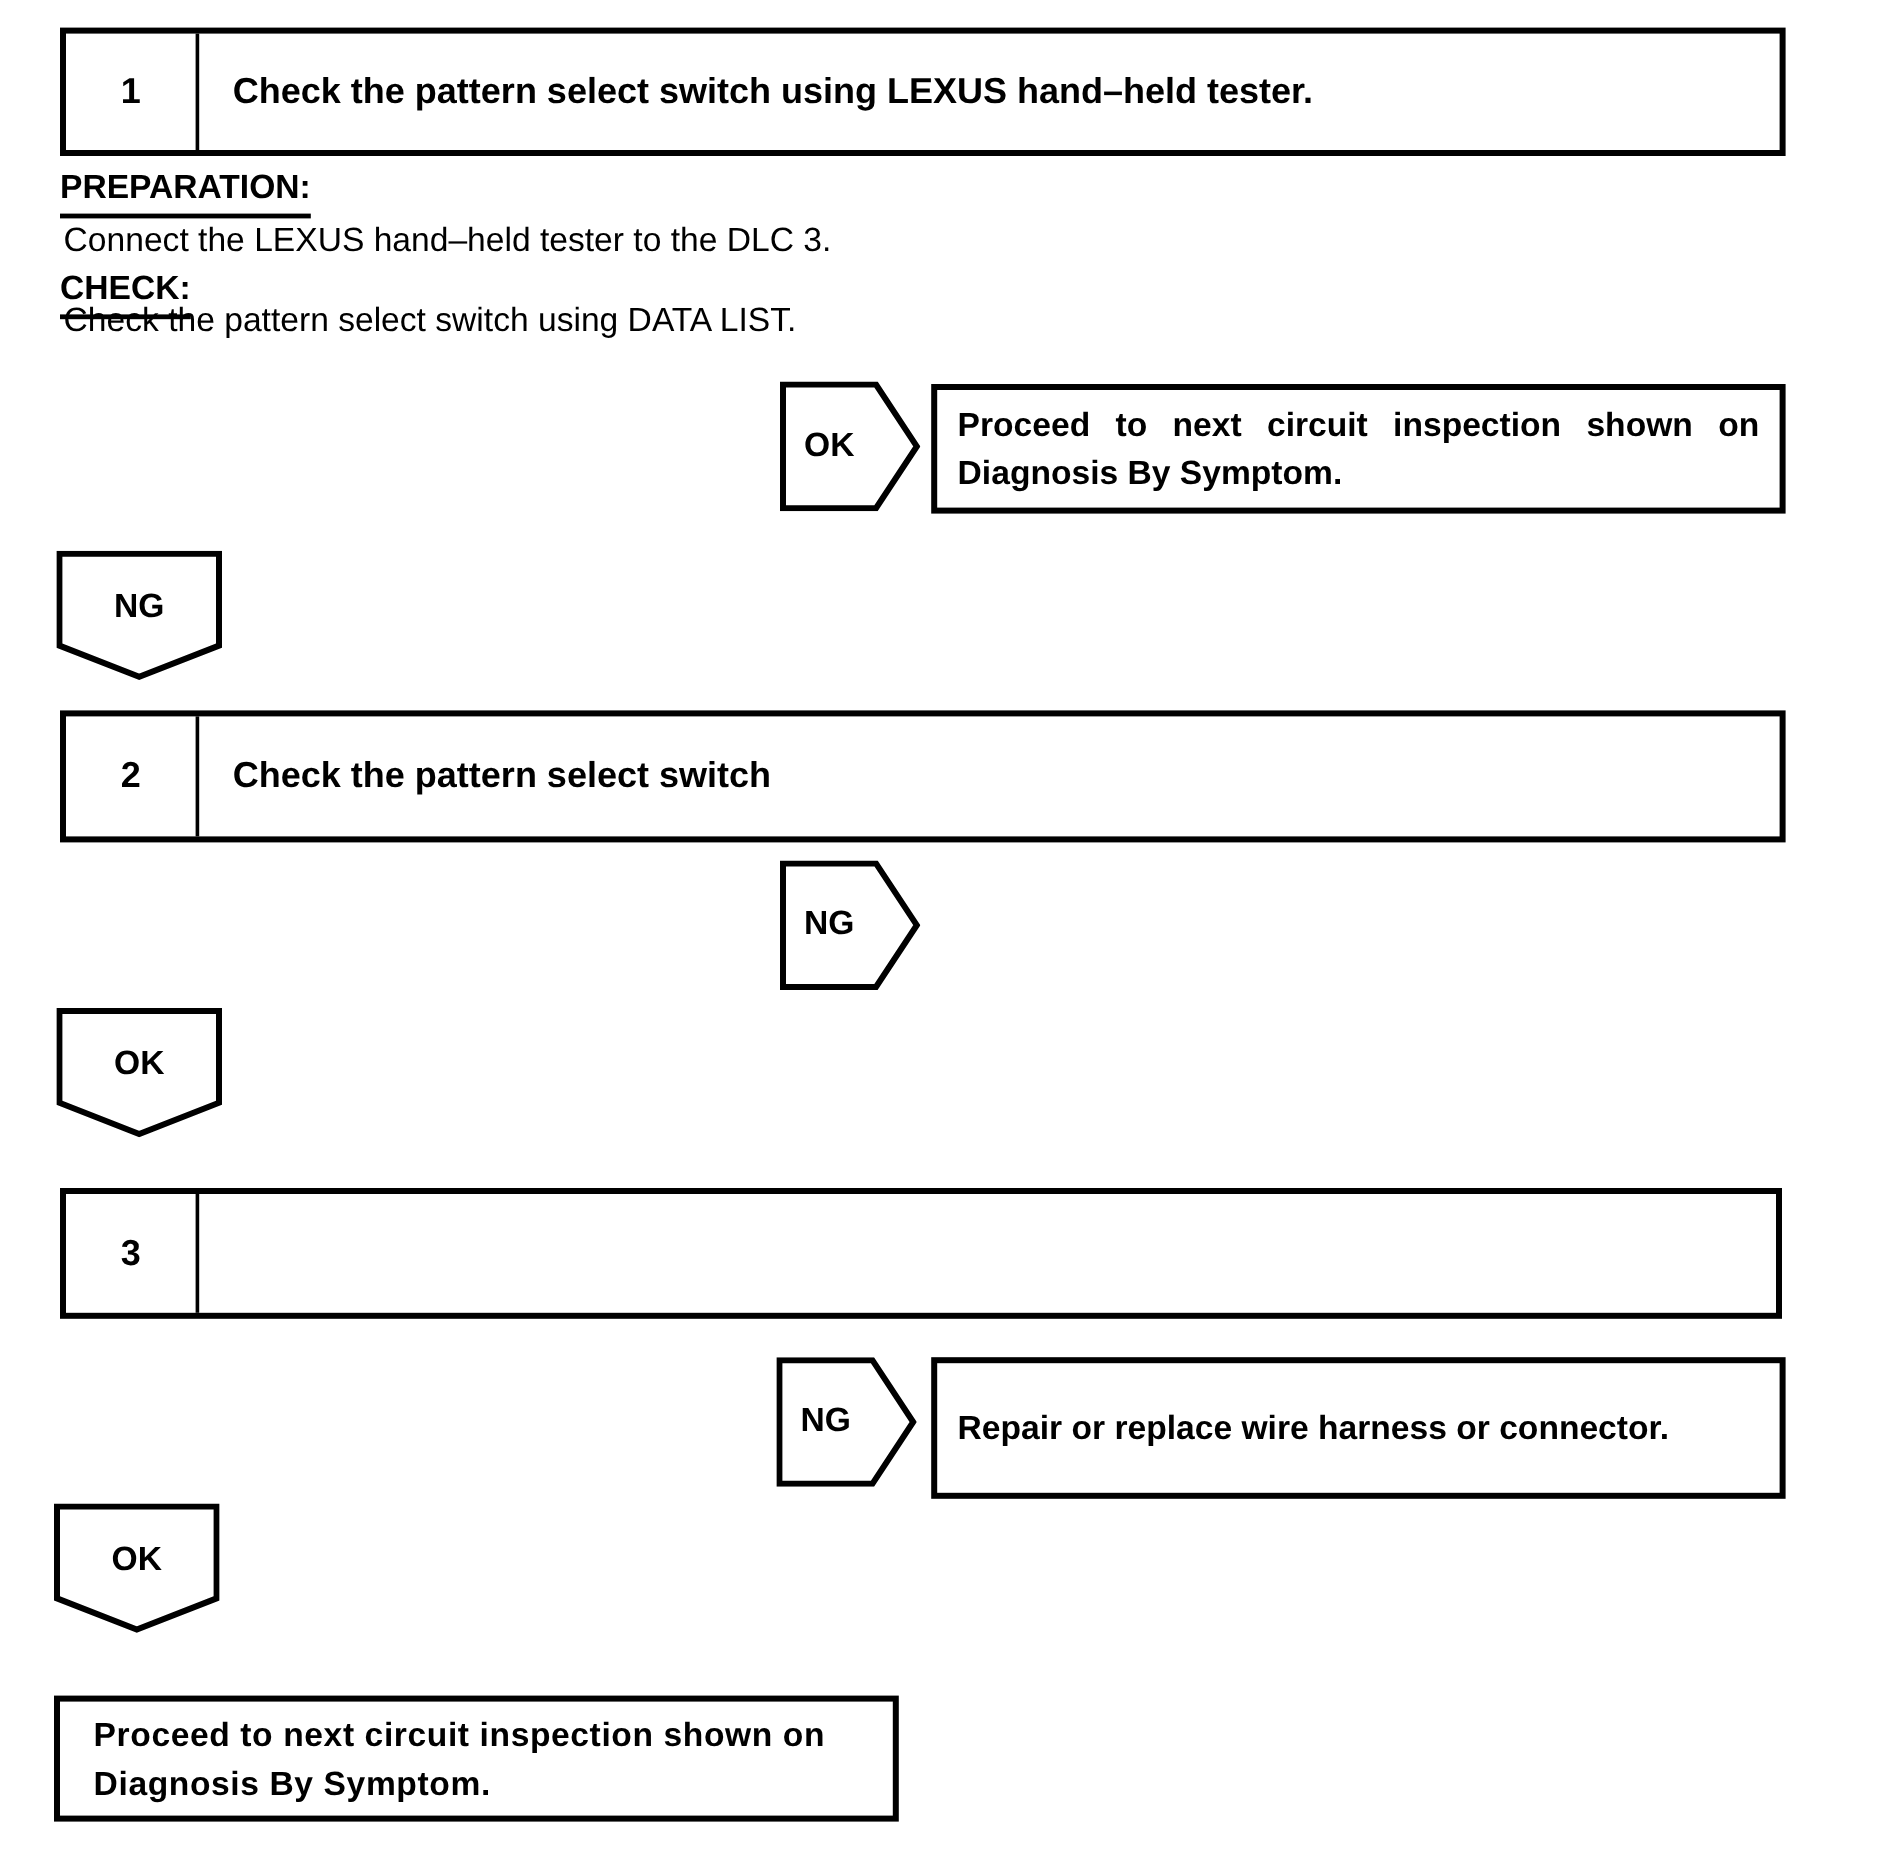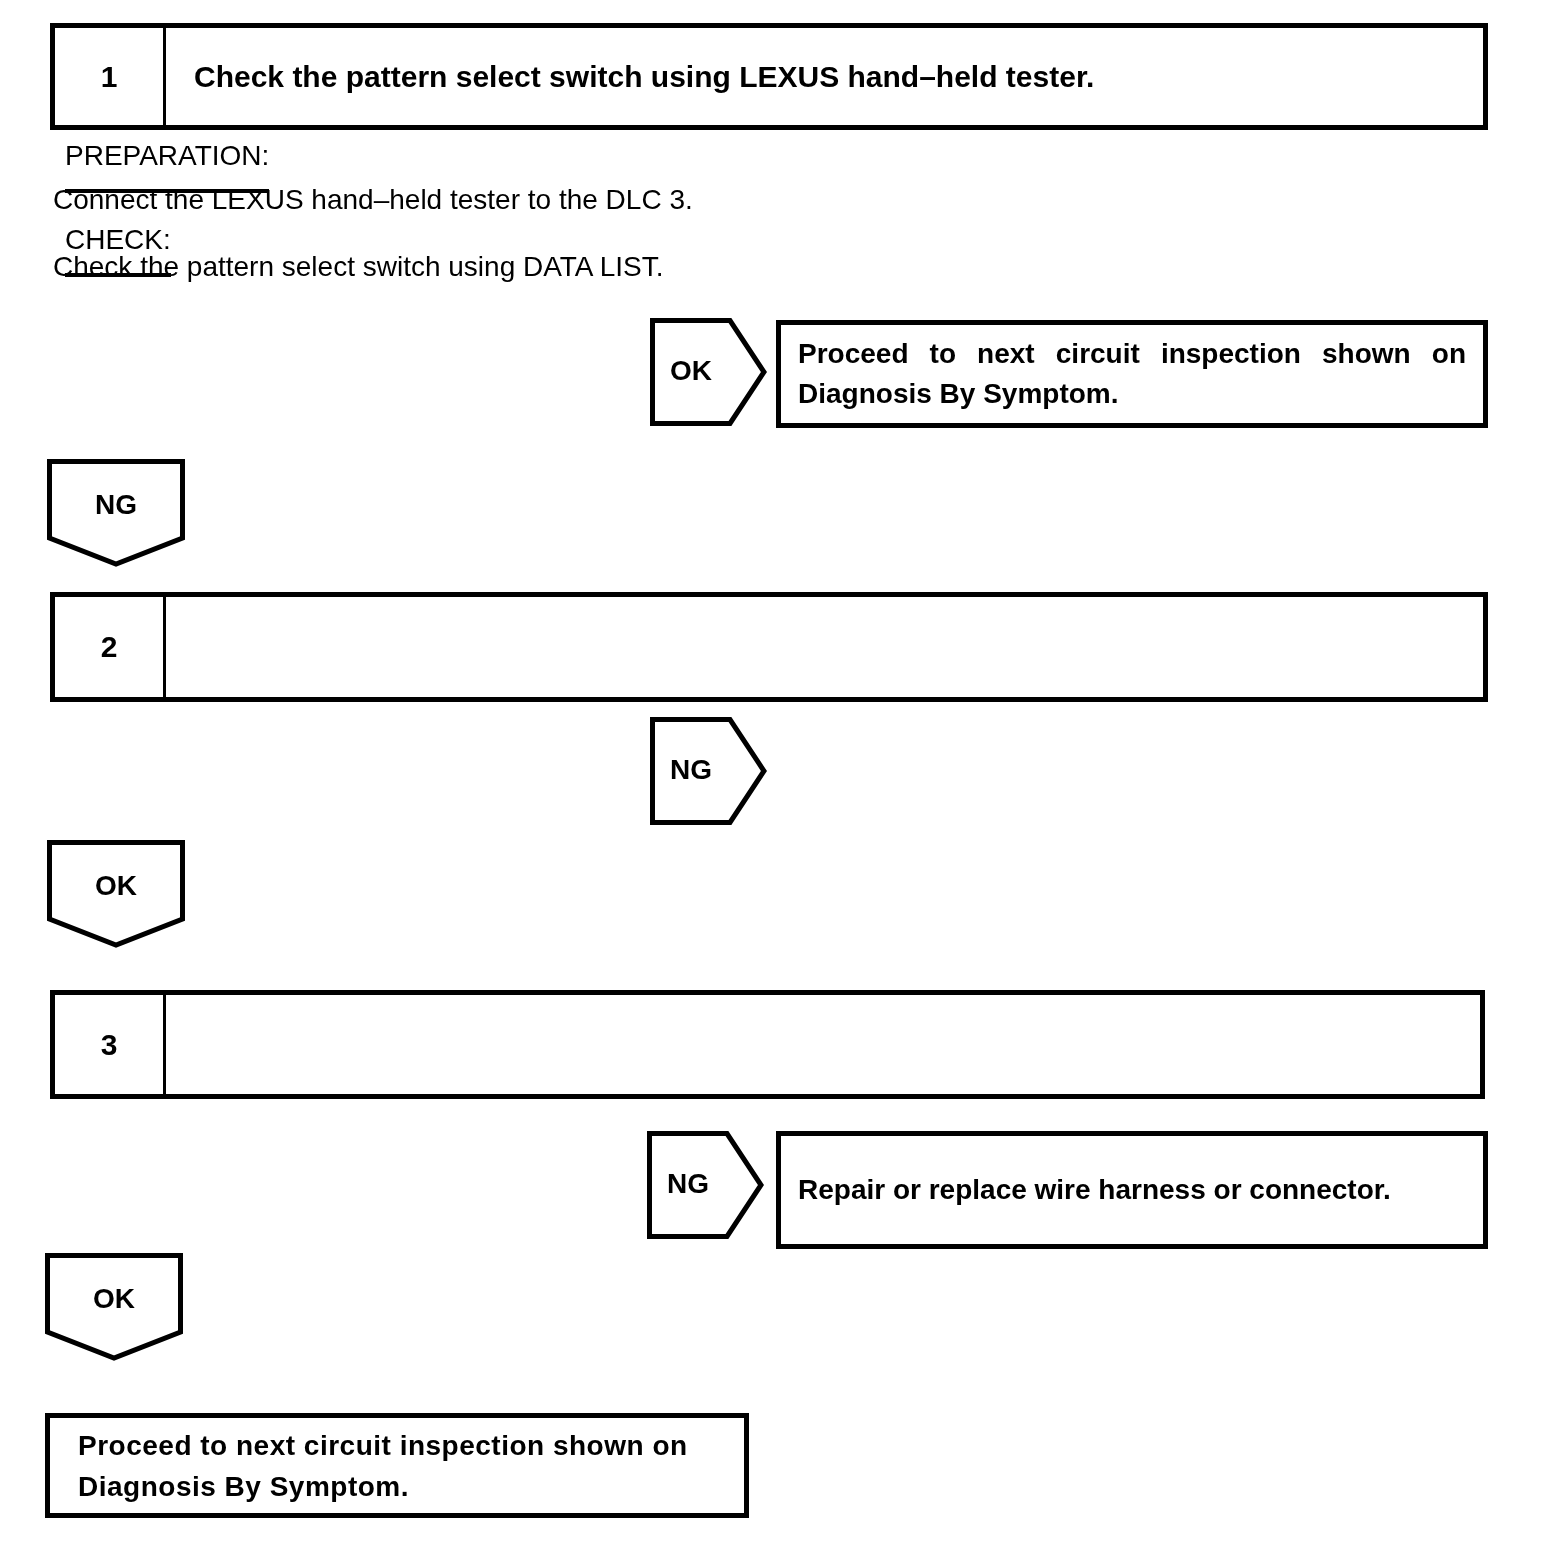--- a/index.html
+++ b/index.html
@@ -19,23 +19,23 @@
     width:111px; border-right:3px solid #000;
     display:flex; align-items:center; justify-content:center;
     font-weight:bold; font-size:30px;
   }
   .step-title {
     flex:1; display:flex; flex-direction:column; justify-content:center;
     padding-left:28px; padding-right:4px;
     font-weight:bold; font-size:30px; line-height:40px;
   }
   .doc-heading {
-    position:absolute; left:65px;
-    font-weight:normal; font-size:28px;
-    border-bottom:4px solid #000; padding-bottom:17px;
+    position:absolute; left:50px;
+    font-weight:bold; font-size:28px;
+    border-bottom:4px solid #000; padding-bottom:6px;
     display:inline-block;
   }
   .doc-text {
     position:absolute; left:53px;
     font-size:28px; font-weight:normal;
   }
   .arrow { position:absolute; }
   .arrow svg { display:block; }
   .arrow-label {
     position:absolute; font-weight:bold; font-size:28px;
@@ -90,20 +90,23 @@
 
   <div class="arrow arrow-down" style="left:47px; top:459px;">
     <svg width="138" height="108" viewBox="0 0 138 108">
       <polygon points="2.5,2.5 135.5,2.5 135.5,79 69,105 2.5,79" fill="#ffffff" stroke="#000000" stroke-width="5"></polygon>
     </svg>
     <span class="arrow-label">NG</span>
   </div>
 
   <div class="step-box" style="top:592px; height:110px;">
     <div class="step-num">2</div>
+    <div class="step-title">
+      <div>Check the pattern select switch</div>
+    </div>
   </div>
 
   <div class="arrow arrow-right" style="left:650px; top:717px;">
     <svg width="117" height="108" viewBox="0 0 117 108">
       <polygon points="2.5,2.5 80,2.5 114,54 80,105.5 2.5,105.5" fill="#ffffff" stroke="#000000" stroke-width="5"></polygon>
     </svg>
     <span class="arrow-label">NG</span>
   </div>
 
   <div class="arrow arrow-down" style="left:47px; top:840px;">

